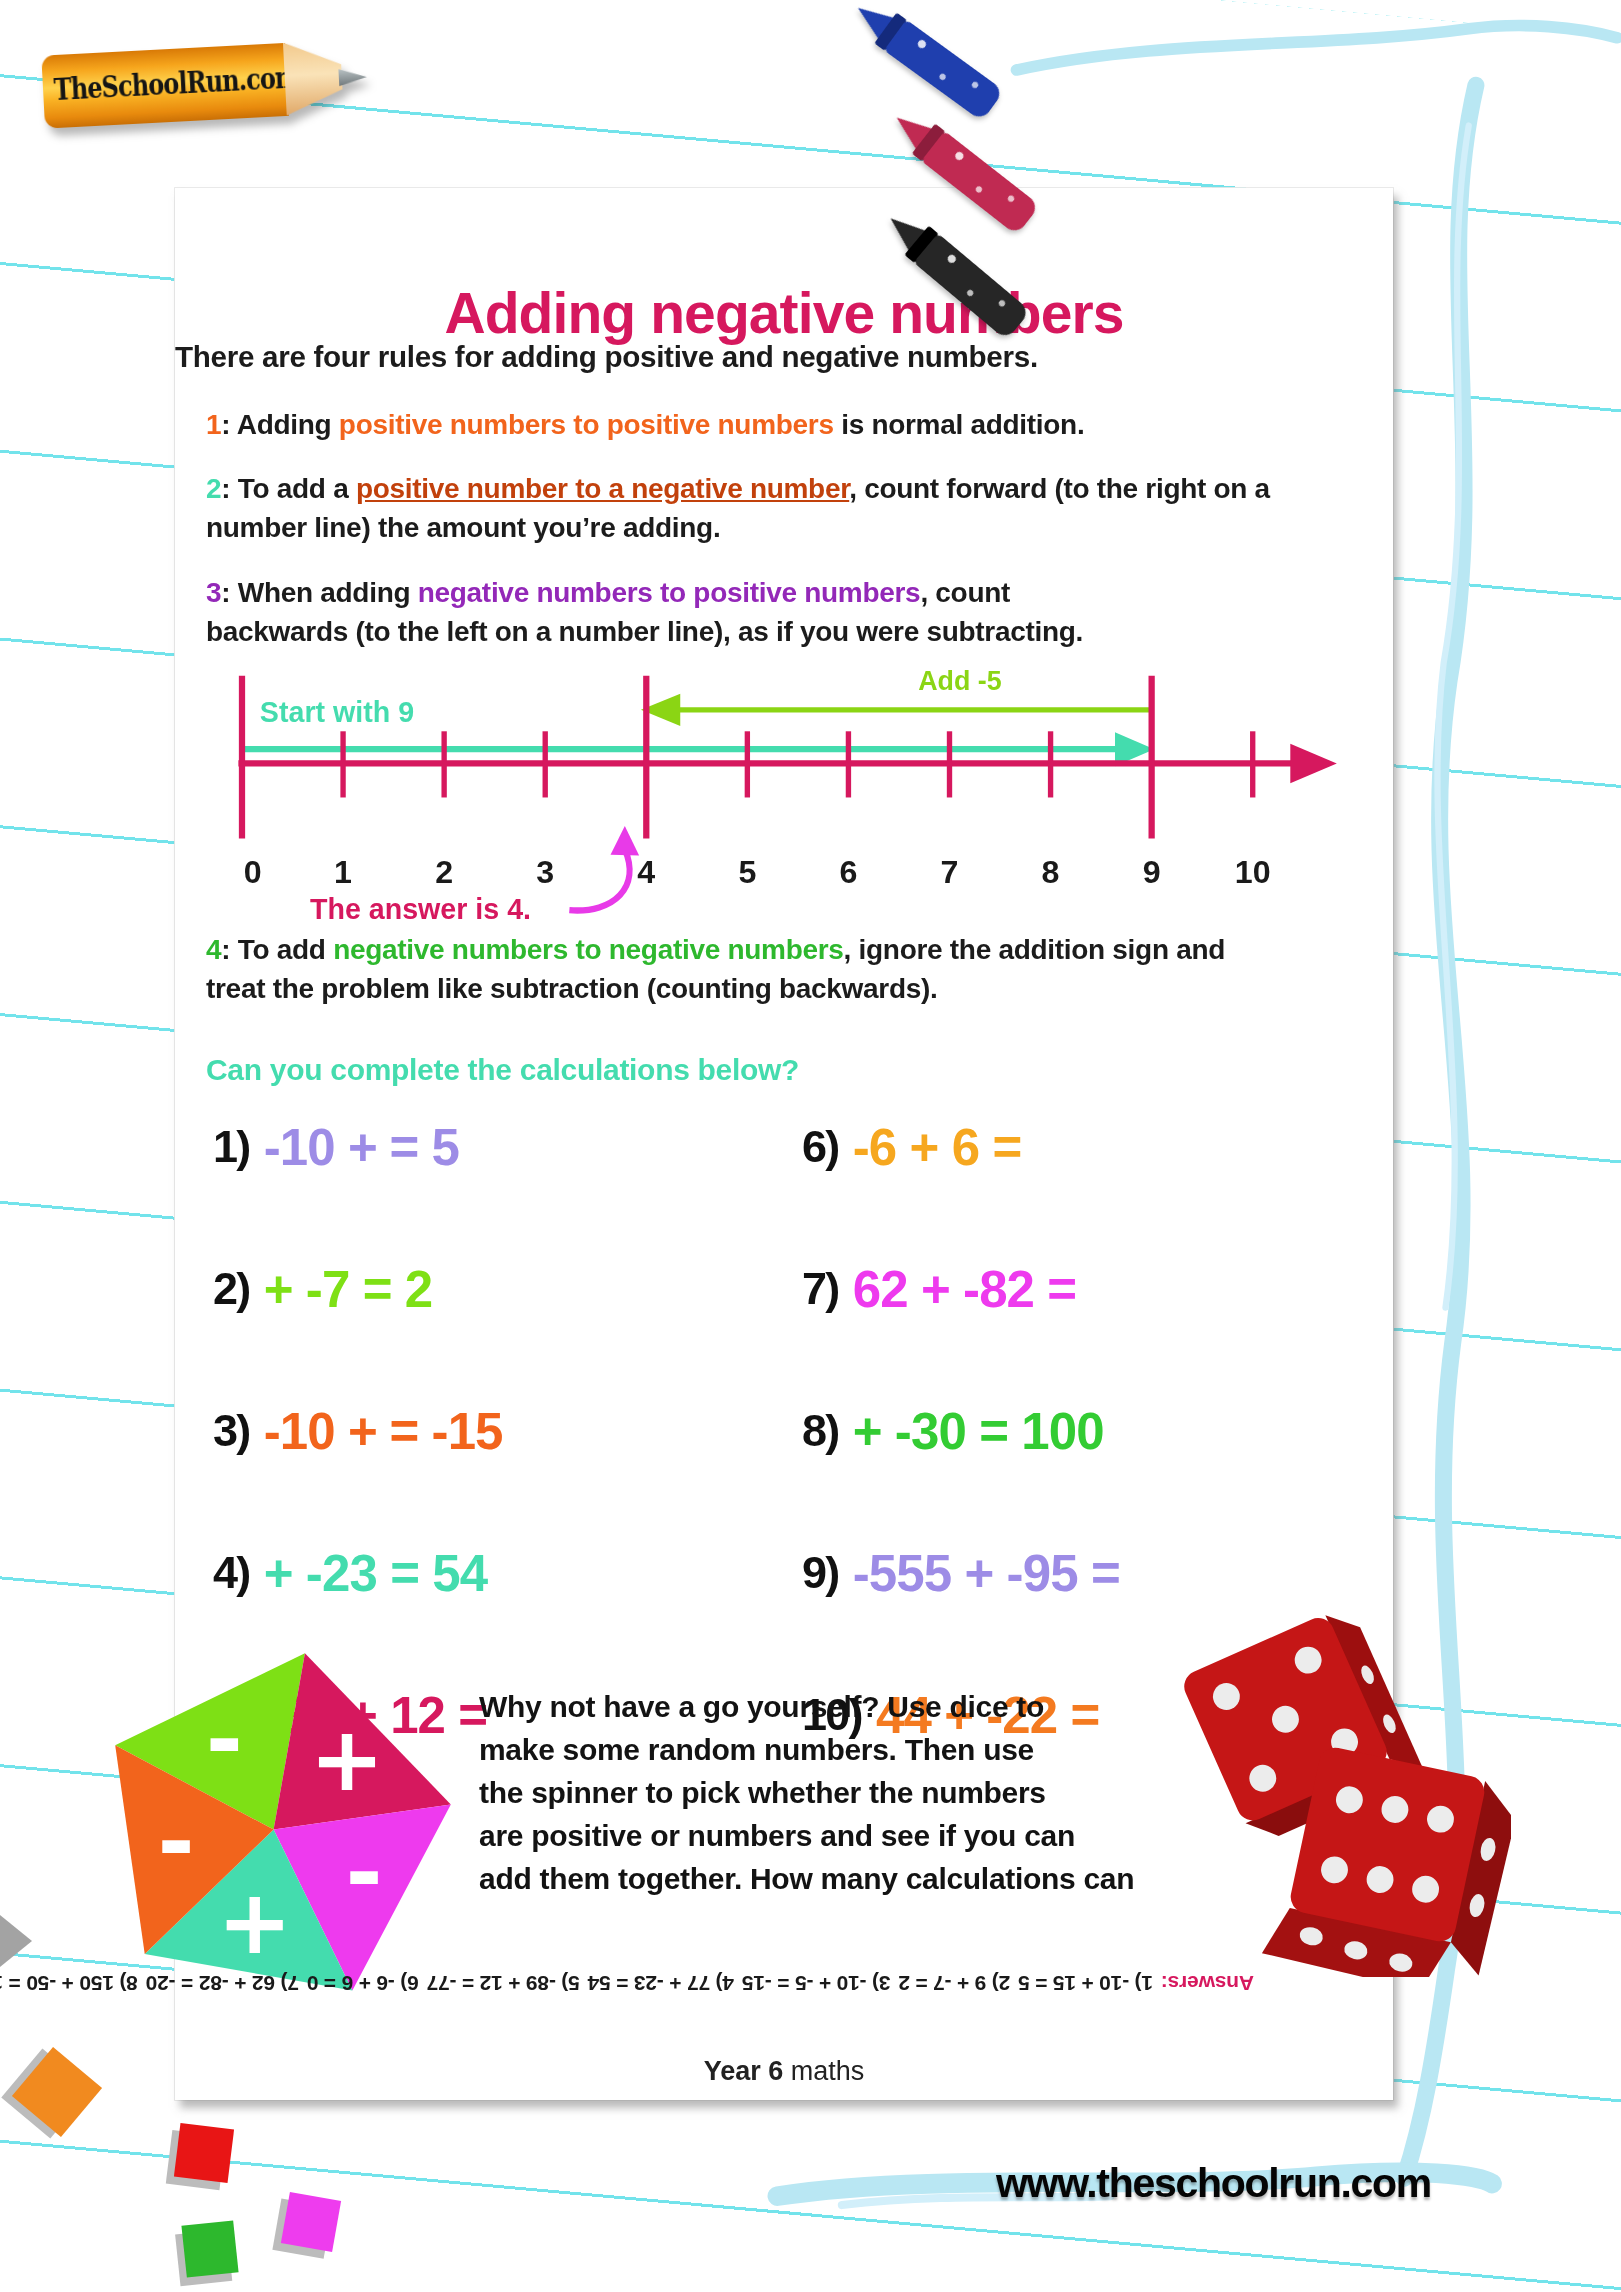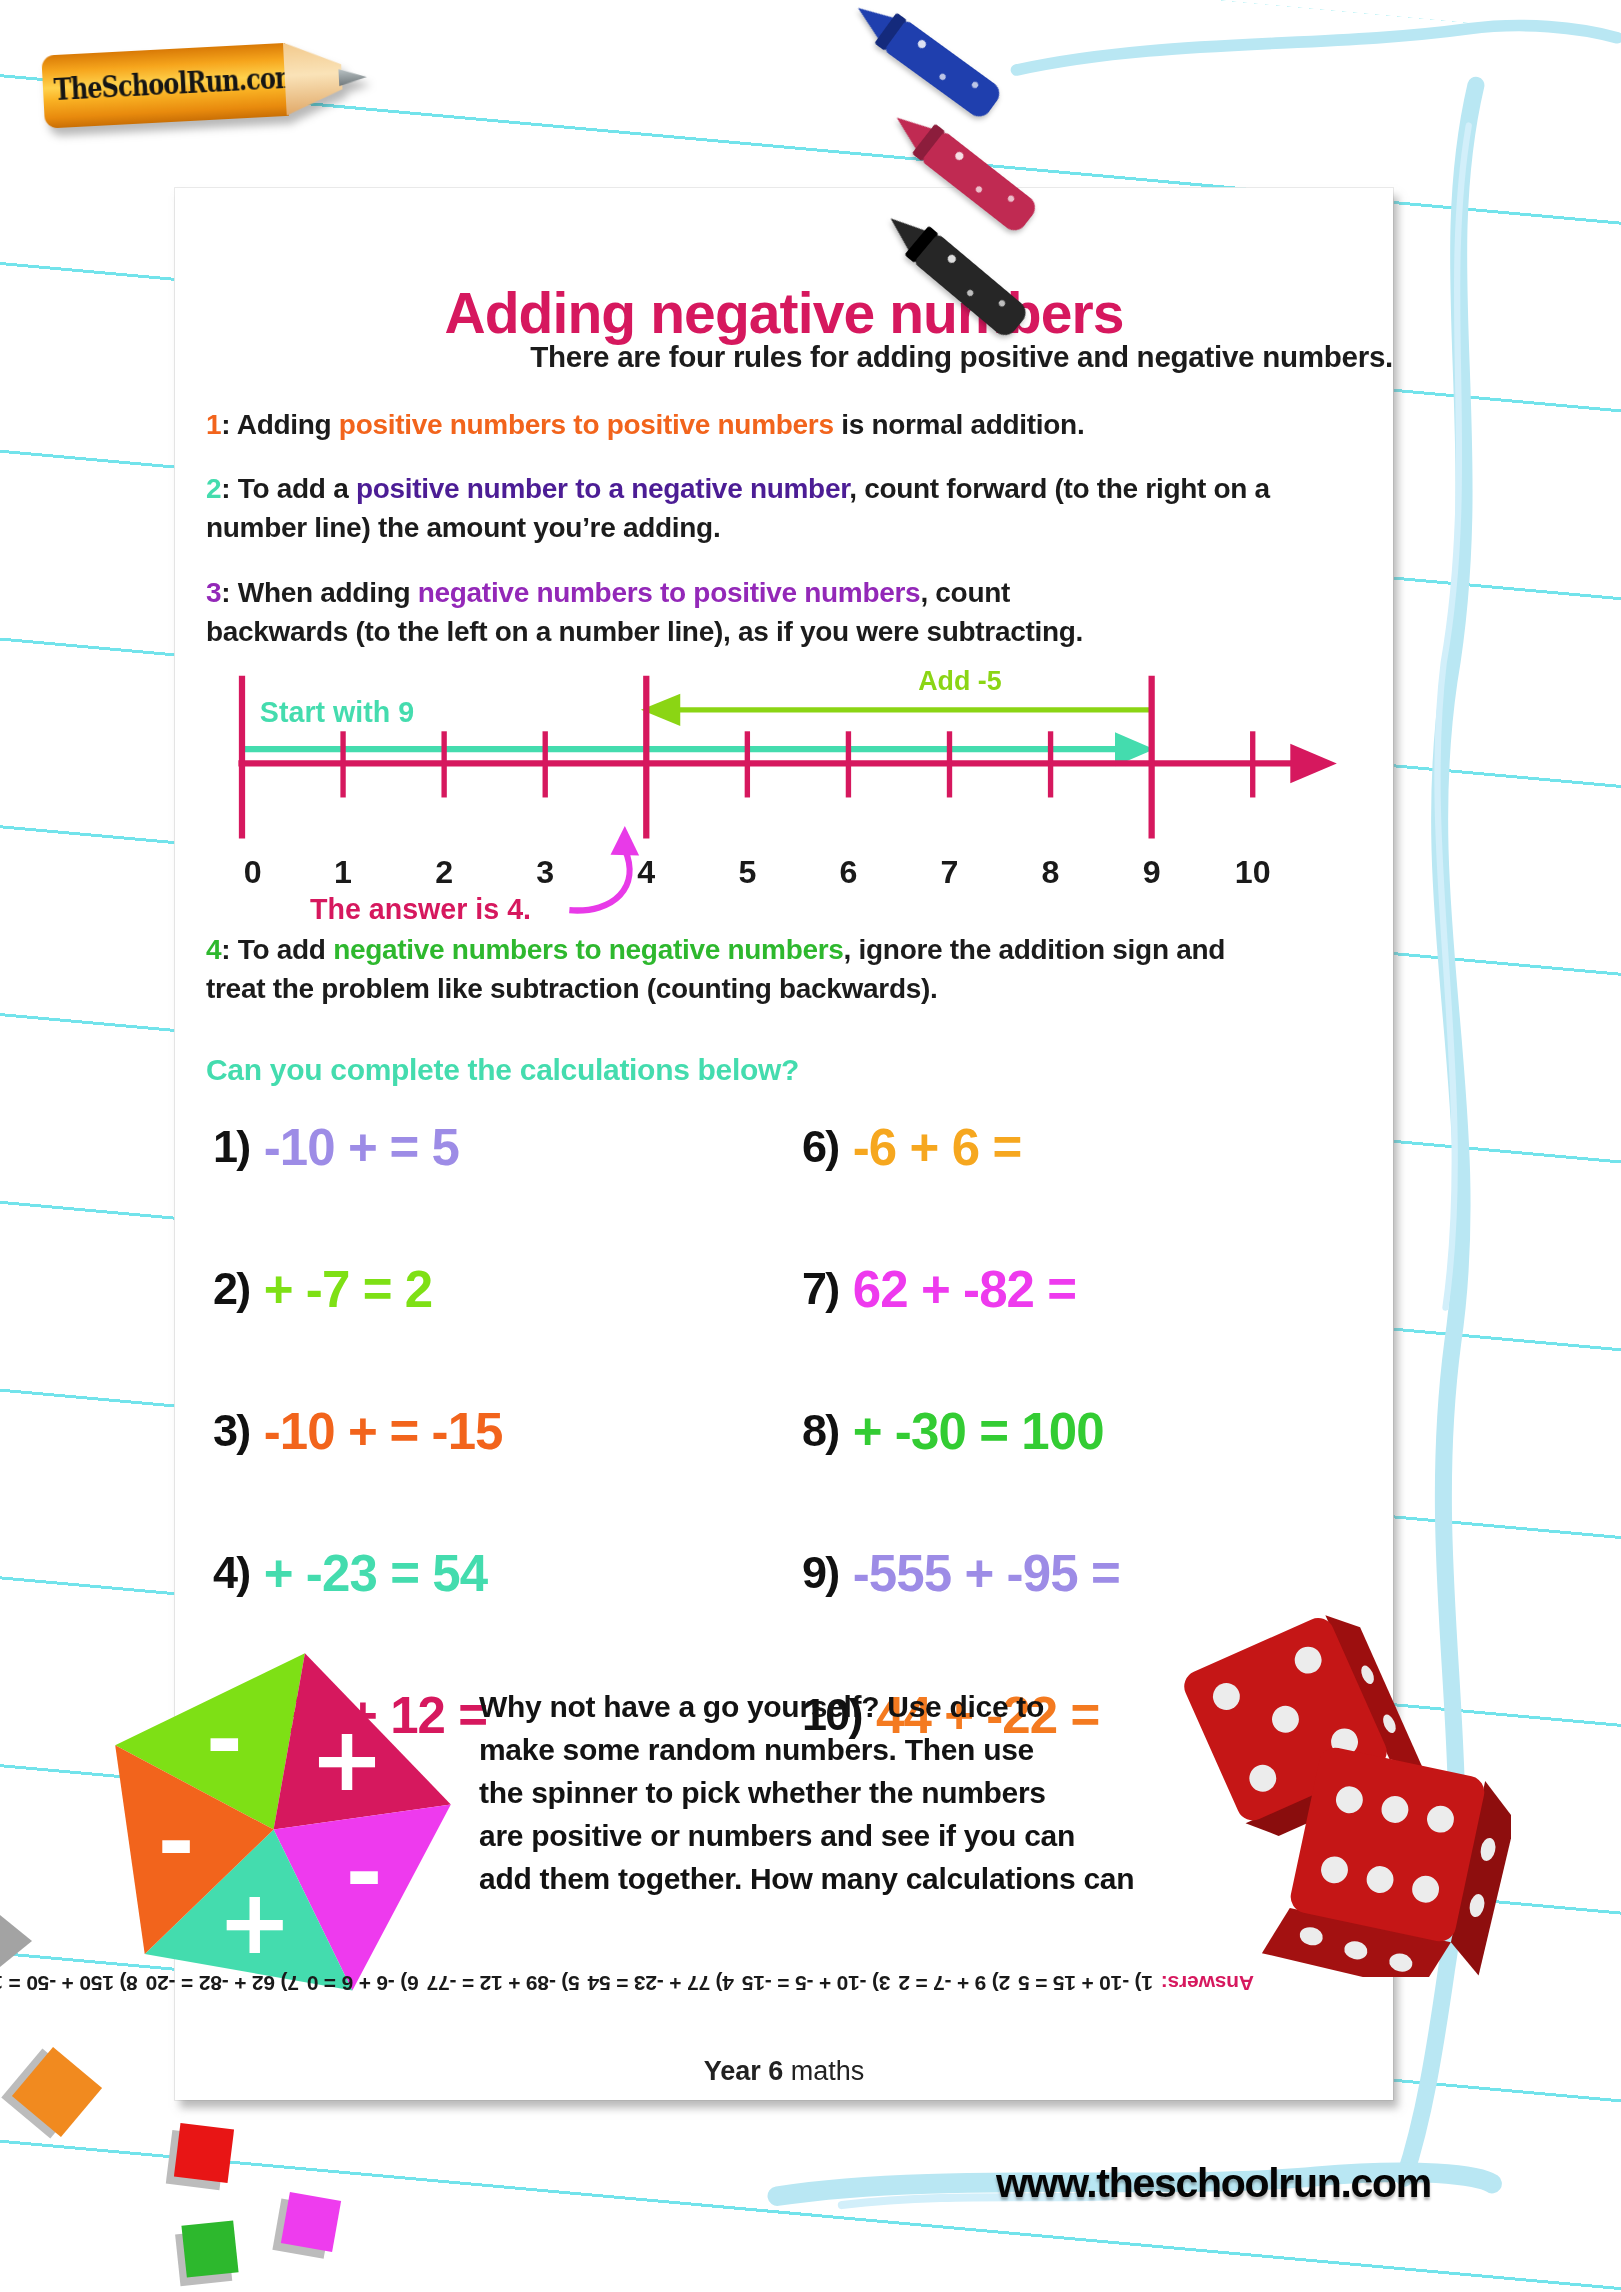--- a/index.html
+++ b/index.html
@@ -9,21 +9,21 @@
   .bg-lines{position:absolute;left:-224px;top:-131px;width:2418px;height:2687px;z-index:0;
     transform:rotate(5.2deg);transform-origin:0 0;
     background:repeating-linear-gradient(180deg,transparent 0 184px,rgba(80,220,230,.8) 184px 187px);}
   
   .scribble{position:absolute;left:0;top:0;z-index:1;pointer-events:none;}
   
   .page{position:absolute;left:175px;top:188px;width:1218px;height:1912px;background:#fff;z-index:2;
     box-shadow:5.4px 8px 8px rgba(120,120,120,.5),0 0 0 0.9px #e8e8e8;}
   .page-title{position:absolute;top:54px;left:0;width:100%;text-align:center;
     font-size:57px;font-weight:bold;letter-spacing:-0.9px;color:#d6185e;}
-  .intro{position:absolute;top:152px;left:0;width:100%;text-align:right;
+  .intro{position:absolute;top:152px;left:0;width:100%;text-align:left;
     font-size:29.6px;font-weight:bold;color:#1c1c1c;letter-spacing:-0.3px;}
   .rule{position:absolute;left:31px;font-size:28px;font-weight:bold;color:#1c1c1c;
     line-height:39px;letter-spacing:-0.3px;margin:0;}
   .rule-1{top:217px;width:1093px;}
   .rule-2{top:281px;width:1088px;}
   .rule-3{top:385px;width:905px;}
   .rule-4{top:742px;width:1061px;}
   .nl-svg{position:absolute;left:45px;top:461px;pointer-events:none;}
   .nl-svg text{font-family:"Liberation Sans",sans-serif;font-weight:bold;}
   .prompt{position:absolute;left:31px;top:865px;font-size:30px;font-weight:bold;letter-spacing:-0.3px;}
@@ -106,21 +106,21 @@
 </svg>
 
 <div class="page">
 
   <h1 class="page-title">Adding negative numbers</h1>
 
   <div class="intro">There are four rules for adding positive and negative numbers.</div>
 
   <p class="rule rule-1"><span style="color: rgb(242, 100, 28);">1</span><span>: Adding </span><span style="color: rgb(242, 100, 28);">positive numbers to positive numbers</span><span> is normal addition.</span></p>
 
-  <p class="rule rule-2"><span style="color: rgb(68, 220, 174);">2</span><span>: To add a </span><span style="color: #4c1d95;">positive number to a negative number</span><span>, count forward (to the right on a number line) the amount you’re adding.</span></p>
+  <p class="rule rule-2"><span style="color: rgb(68, 220, 174);">2</span><span>: To add a </span><span style="color: #c2410c; text-decoration: underline;">positive number to a negative number</span><span>, count forward (to the right on a number line) the amount you’re adding.</span></p>
 
   <p class="rule rule-3"><span style="color: rgb(147, 40, 184);">3</span><span>: When adding </span><span style="color: rgb(147, 40, 184);">negative numbers to positive numbers</span><span>, count backwards (to the left on a number line), as if you were subtracting.</span></p>
 
   <svg class="nl-svg" width="1137" height="322" viewBox="0 0 1270 360">
     <text x="44" y="82" font-size="32" fill="#44dcae">Start with 9</text>
     <text x="780" y="46" font-size="30" fill="#8bd514">Add -5</text>
 
     <g>
       <line x1="24" y1="112" x2="1008" y2="112" stroke-width="7" stroke="#44dcae"></line>
       <polygon points="1000,93 1044,112 1000,131" fill="#44dcae"></polygon>

